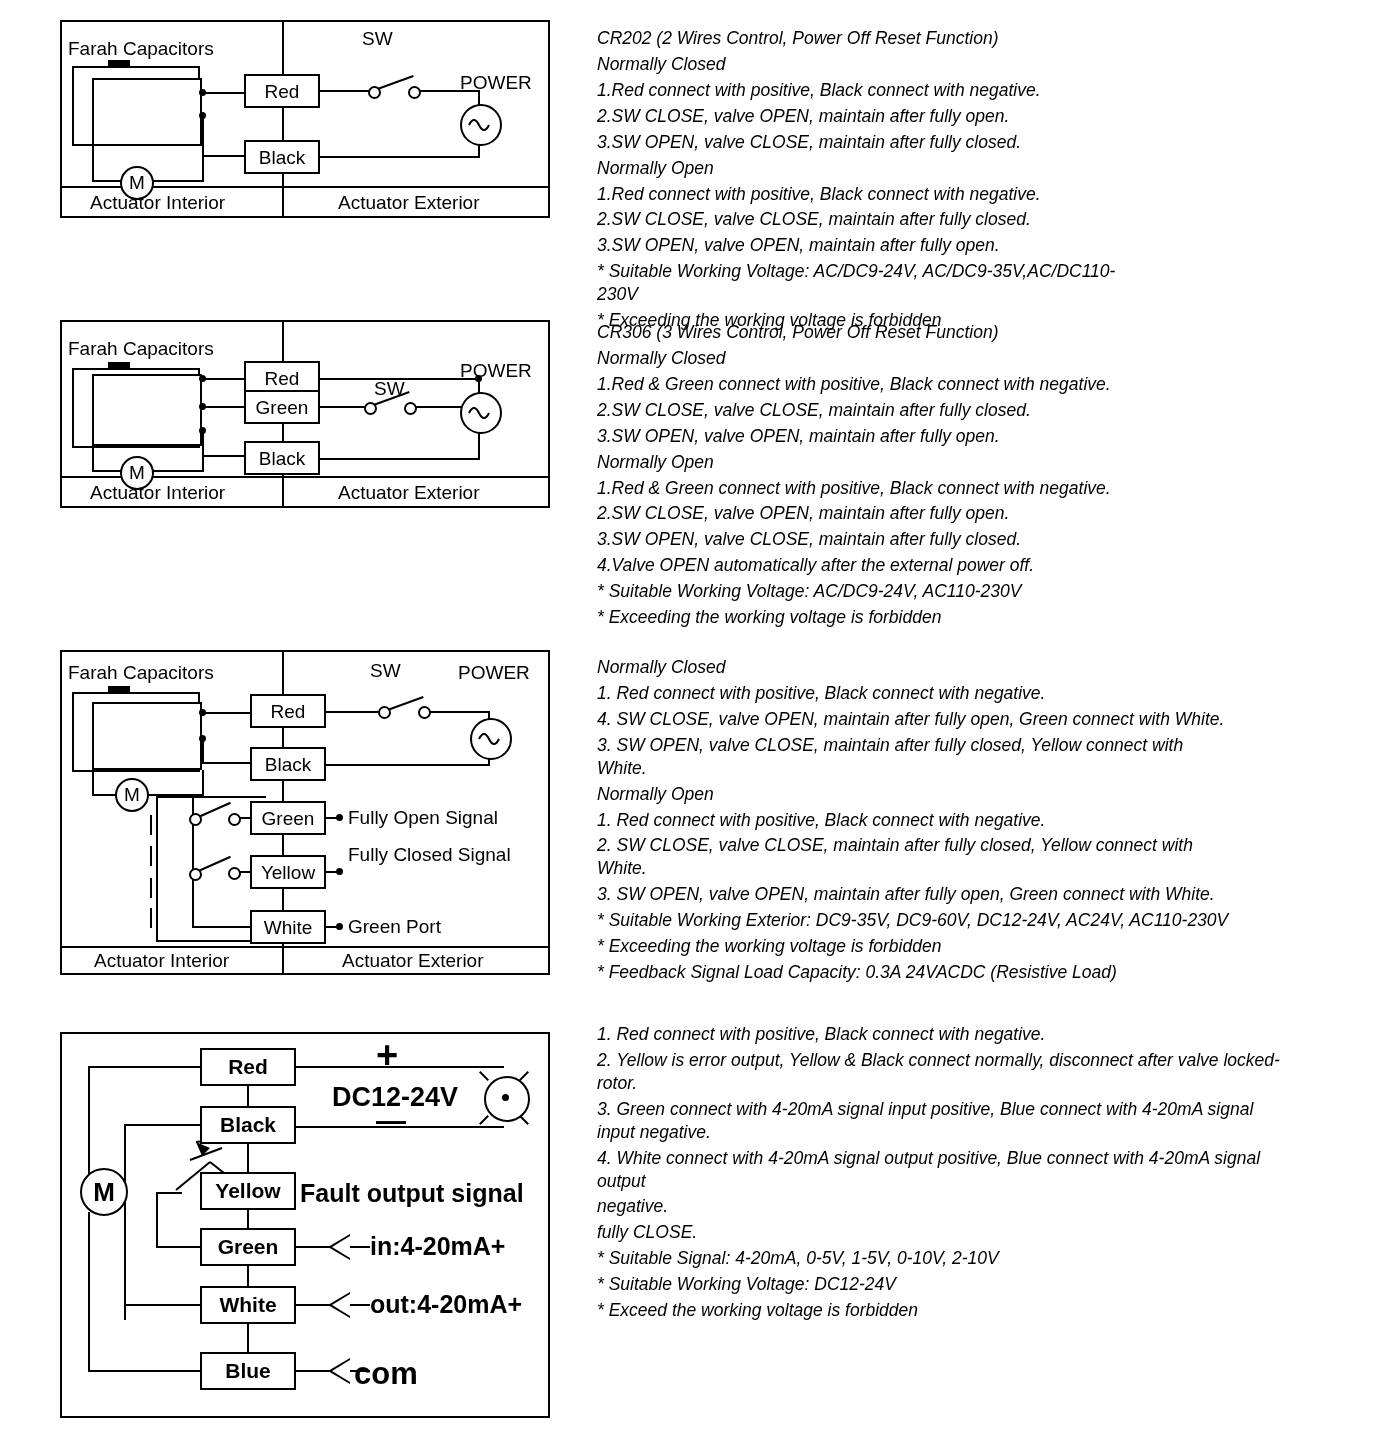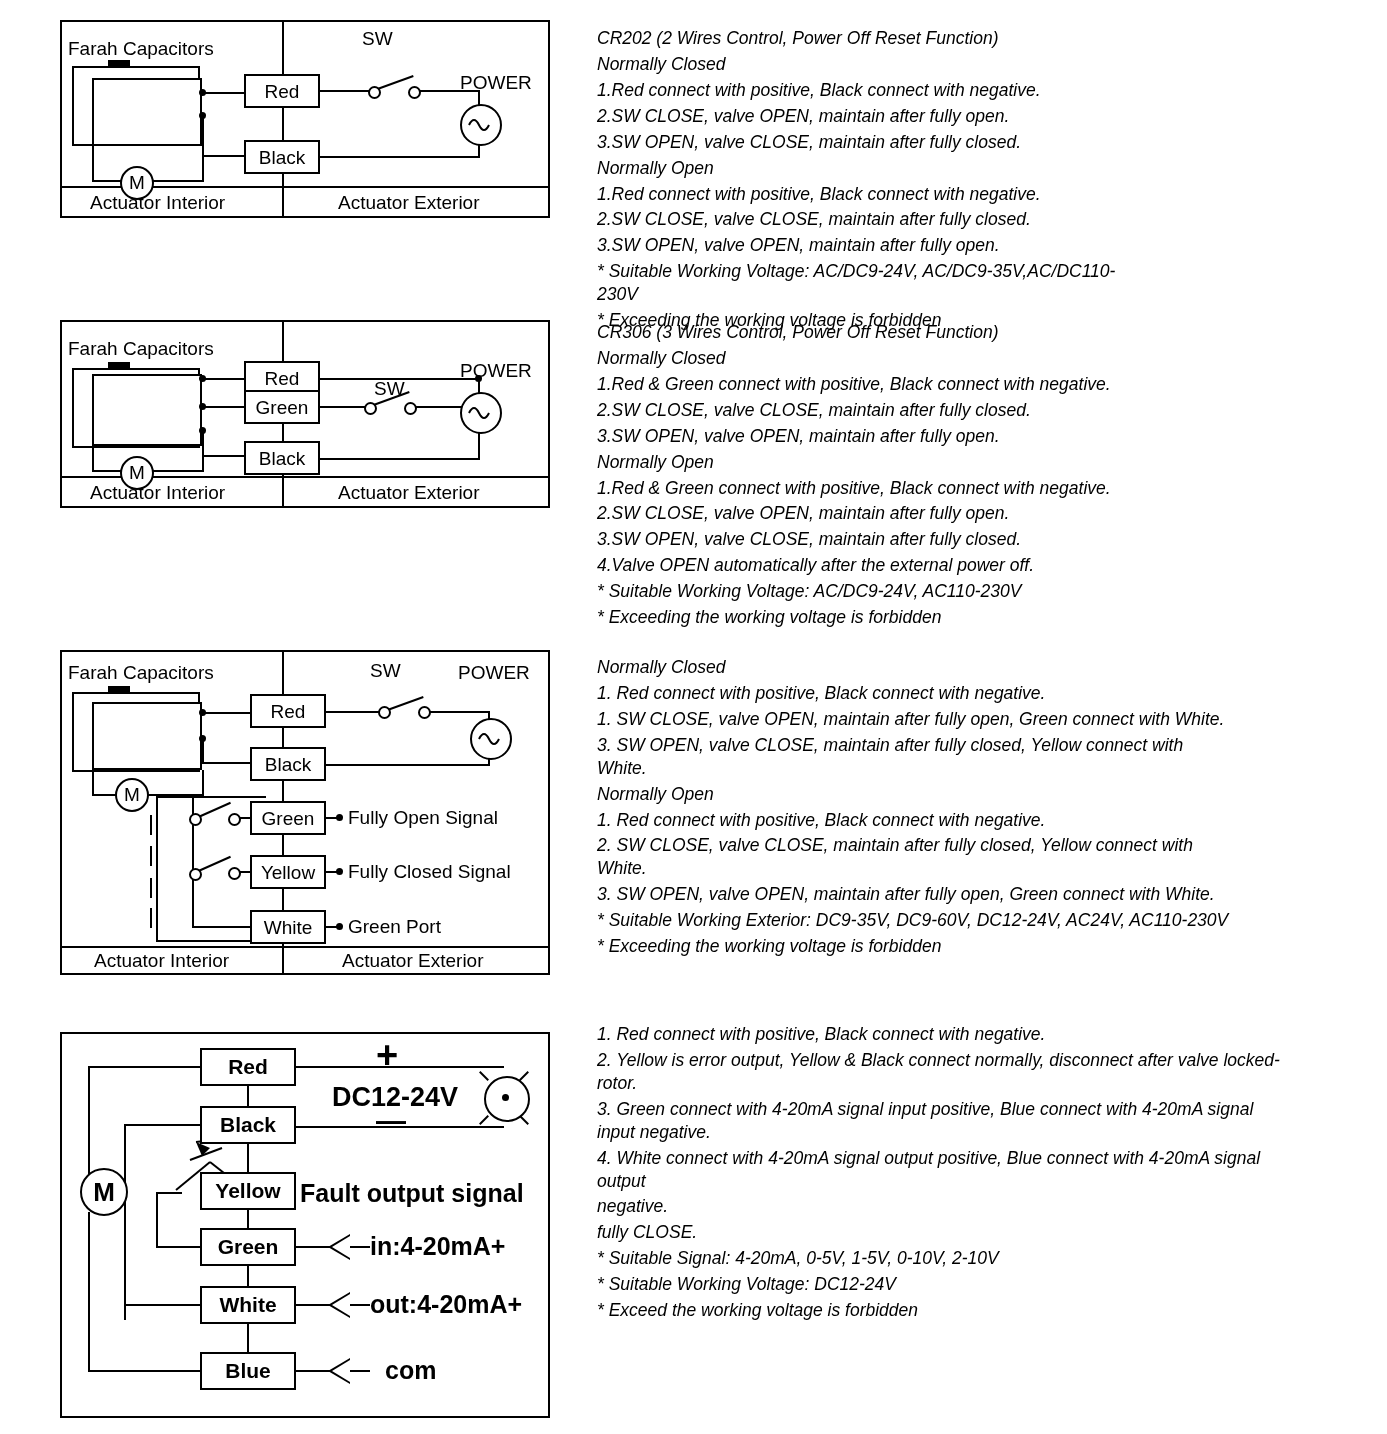--- a/index.html
+++ b/index.html
@@ -344,39 +344,40 @@
   <div class="lbl" style="left:190px; top:205px; width:76px; height:34px;">Yellow</div>
   <div class="lbl" style="left:190px; top:260px; width:76px; height:34px;">White</div>
 
   <div class="dot" style="left:276px; top:164px;"></div>
   <div class="dot" style="left:276px; top:218px;"></div>
   <div class="dot" style="left:276px; top:273px;"></div>
   <div class="ln" style="left:266px; top:167px; width:12px; height:2px;"></div>
   <div class="ln" style="left:266px; top:221px; width:12px; height:2px;"></div>
   <div class="ln" style="left:266px; top:276px; width:12px; height:2px;"></div>
   <div class="txt" style="left:288px; top:157px;">Fully Open Signal</div>
-  <div class="txt" style="left:288px; top:211px;text-align:center;">Fully Closed Signal</div>
+  <div class="txt" style="left:288px; top:194px;text-align:center;">Fully Closed Signal</div>
   <div class="txt" style="left:288px; top:266px;">Green Port</div>
   <div class="txt" style="left:34px; top:300px;">Actuator Interior</div>
   <div class="txt" style="left:282px; top:300px;">Actuator Exterior</div>
   <div class="ln" style="left:2px; top:296px; width:220px; height:2px;"></div>
   <div class="ln" style="left:224px; top:296px; width:264px; height:2px;"></div>
 </div>
 
 <div class="desc" style="left:594px; top:653px; width:640px;">
   <p>Normally Closed</p>
   <p>1. Red connect with positive, Black connect with negative.</p>
-  <p>1. SW CLOSE, valve OPEN, maintain after fully open, Green connect with White.</p>
+  <p>4. SW CLOSE, valve OPEN, maintain after fully open, Green connect with White.</p>
   <p>3. SW OPEN, valve CLOSE, maintain after fully closed, Yellow connect with White.</p>
   <p>Normally Open</p>
   <p>1. Red connect with positive, Black connect with negative.</p>
   <p>2. SW CLOSE, valve CLOSE, maintain after fully closed, Yellow connect with White.</p>
   <p>3. SW OPEN, valve OPEN, maintain after fully open, Green connect with White.</p>
   <p>* Suitable Working Exterior: DC9-35V, DC9-60V, DC12-24V, AC24V, AC110-230V</p>
   <p>* Exceeding the working voltage is forbidden</p>
+  <p>* Feedback Signal Load Capacity: 0.3A 24VACDC (Resistive Load)</p>
 </div>
 
 <div class="block" style="left:60px; top:1032px; width:490px; height:386px;">
   <div class="frame" style="left:0; top:0; width:490px; height:386px;"></div>
 
   <div class="motor" style="left:20px; top:136px; width:44px; height:44px; font-size:26px; font-weight:bold;">M</div>
 
   <div class="ln" style="left:28px; top:34px; width:2px; height:142px;"></div>
   <div class="ln" style="left:28px; top:180px; width:2px; height:160px;"></div>
   <div class="ln" style="left:28px; top:34px; width:150px; height:2px;"></div>
@@ -433,21 +434,21 @@
   <div class="ln" style="left:236px; top:272px; width:36px; height:2px;"></div>
   <div class="tri" style="left:268px; top:260px;"></div>
   <div class="tri-in" style="left:272px; top:262px;"></div>
   <div class="ln" style="left:288px; top:272px; width:22px; height:2px;"></div>
   <div class="big-txt" style="left:310px; top:258px; font-size:25px;">out:4-20mA+</div>
 
   <div class="ln" style="left:236px; top:338px; width:36px; height:2px;"></div>
   <div class="tri" style="left:268px; top:326px;"></div>
   <div class="tri-in" style="left:272px; top:328px;"></div>
   <div class="ln" style="left:288px; top:338px; width:22px; height:2px;"></div>
-  <div class="big-txt" style="left:325px; top:324px; font-size:25px;">com</div>
+  <div class="big-txt" style="left:294px; top:324px; font-size:31px;">com</div>
 </div>
 
 <div class="desc" style="left:594px; top:1020px; width:700px;">
   <p>1. Red connect with positive, Black connect with negative.</p>
   <p>2. Yellow is error output, Yellow &amp; Black connect normally, disconnect after valve locked-rotor.</p>
   <p>3. Green connect with 4-20mA signal input positive, Blue connect with 4-20mA signal input negative.</p>
   <p>4. White connect with 4-20mA signal output positive, Blue connect with 4-20mA signal output</p>
   <p>negative.</p>
   <p>fully CLOSE.</p>
   <p>* Suitable Signal: 4-20mA, 0-5V, 1-5V, 0-10V, 2-10V</p>

